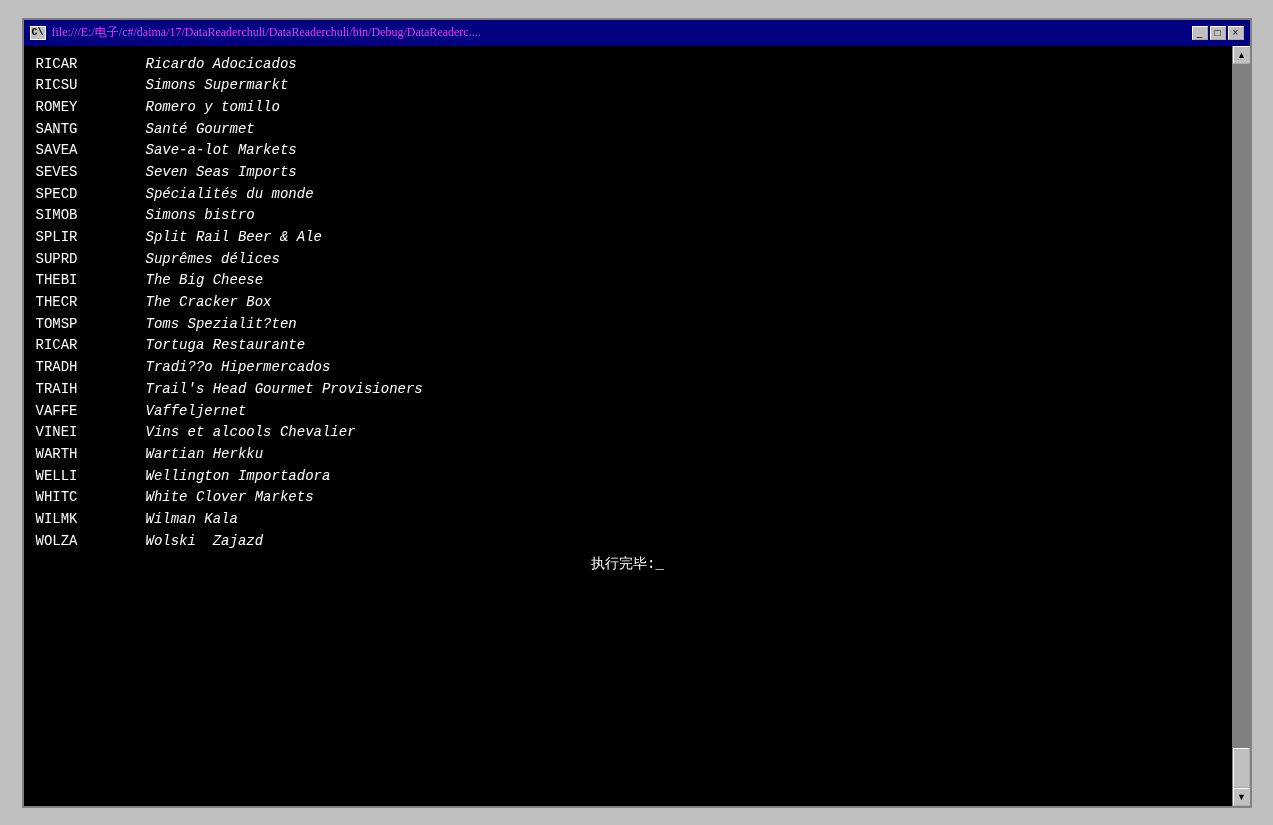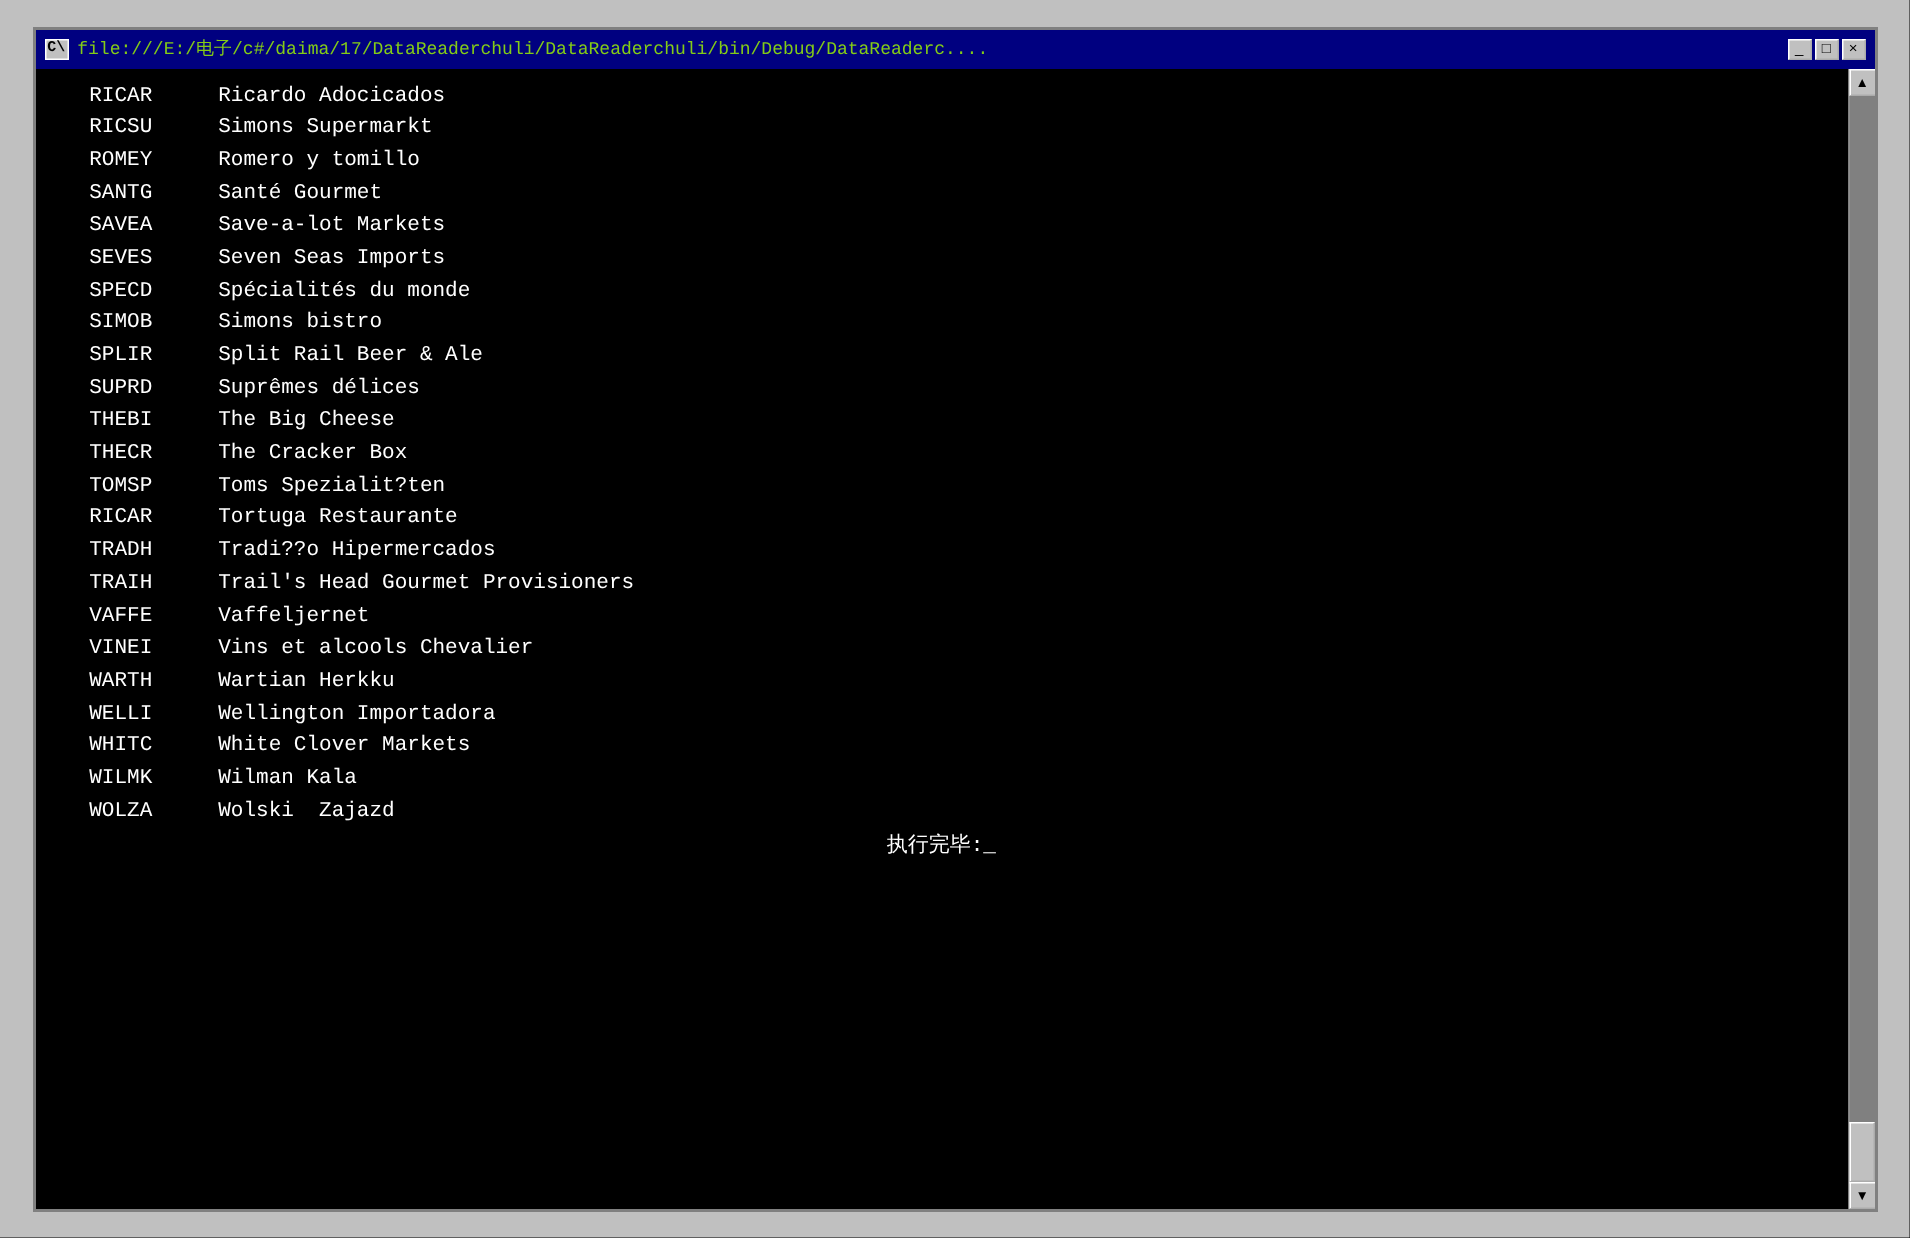--- a/index.html
+++ b/index.html
@@ -54,22 +54,22 @@
       font-weight: bold;
       width: 16px;
       height: 14px;
       display: flex;
       align-items: center;
       justify-content: center;
       border: 1px solid #fff;
     }
 
     .title-text {
-      color: #84cc16;
-      font-family: Liberation Mono, monospace;
+      color: #d946ef;
+      font-family: Liberation Serif, serif;
       font-size: 12px;
     }
 
     .title-bar-buttons {
       display: flex;
       gap: 2px;
     }
 
     .title-btn {
       background: #c0c0c0;
@@ -104,26 +104,27 @@
 
     .terminal-line {
       display: flex;
       gap: 0;
       white-space: pre;
     }
 
     .code {
       display: inline-block;
       width: 110px;
-      text-align: center;
+      text-align: left;
       padding-right: 20px;
     }
 
     .name {
       display: inline-block;
+      font-style: italic;
     }
 
     .prompt-line {
       margin-top: 2px;
       justify-content: center;
     }
 
     .scrollbar {
       width: 18px;
       background: #c0c0c0;

